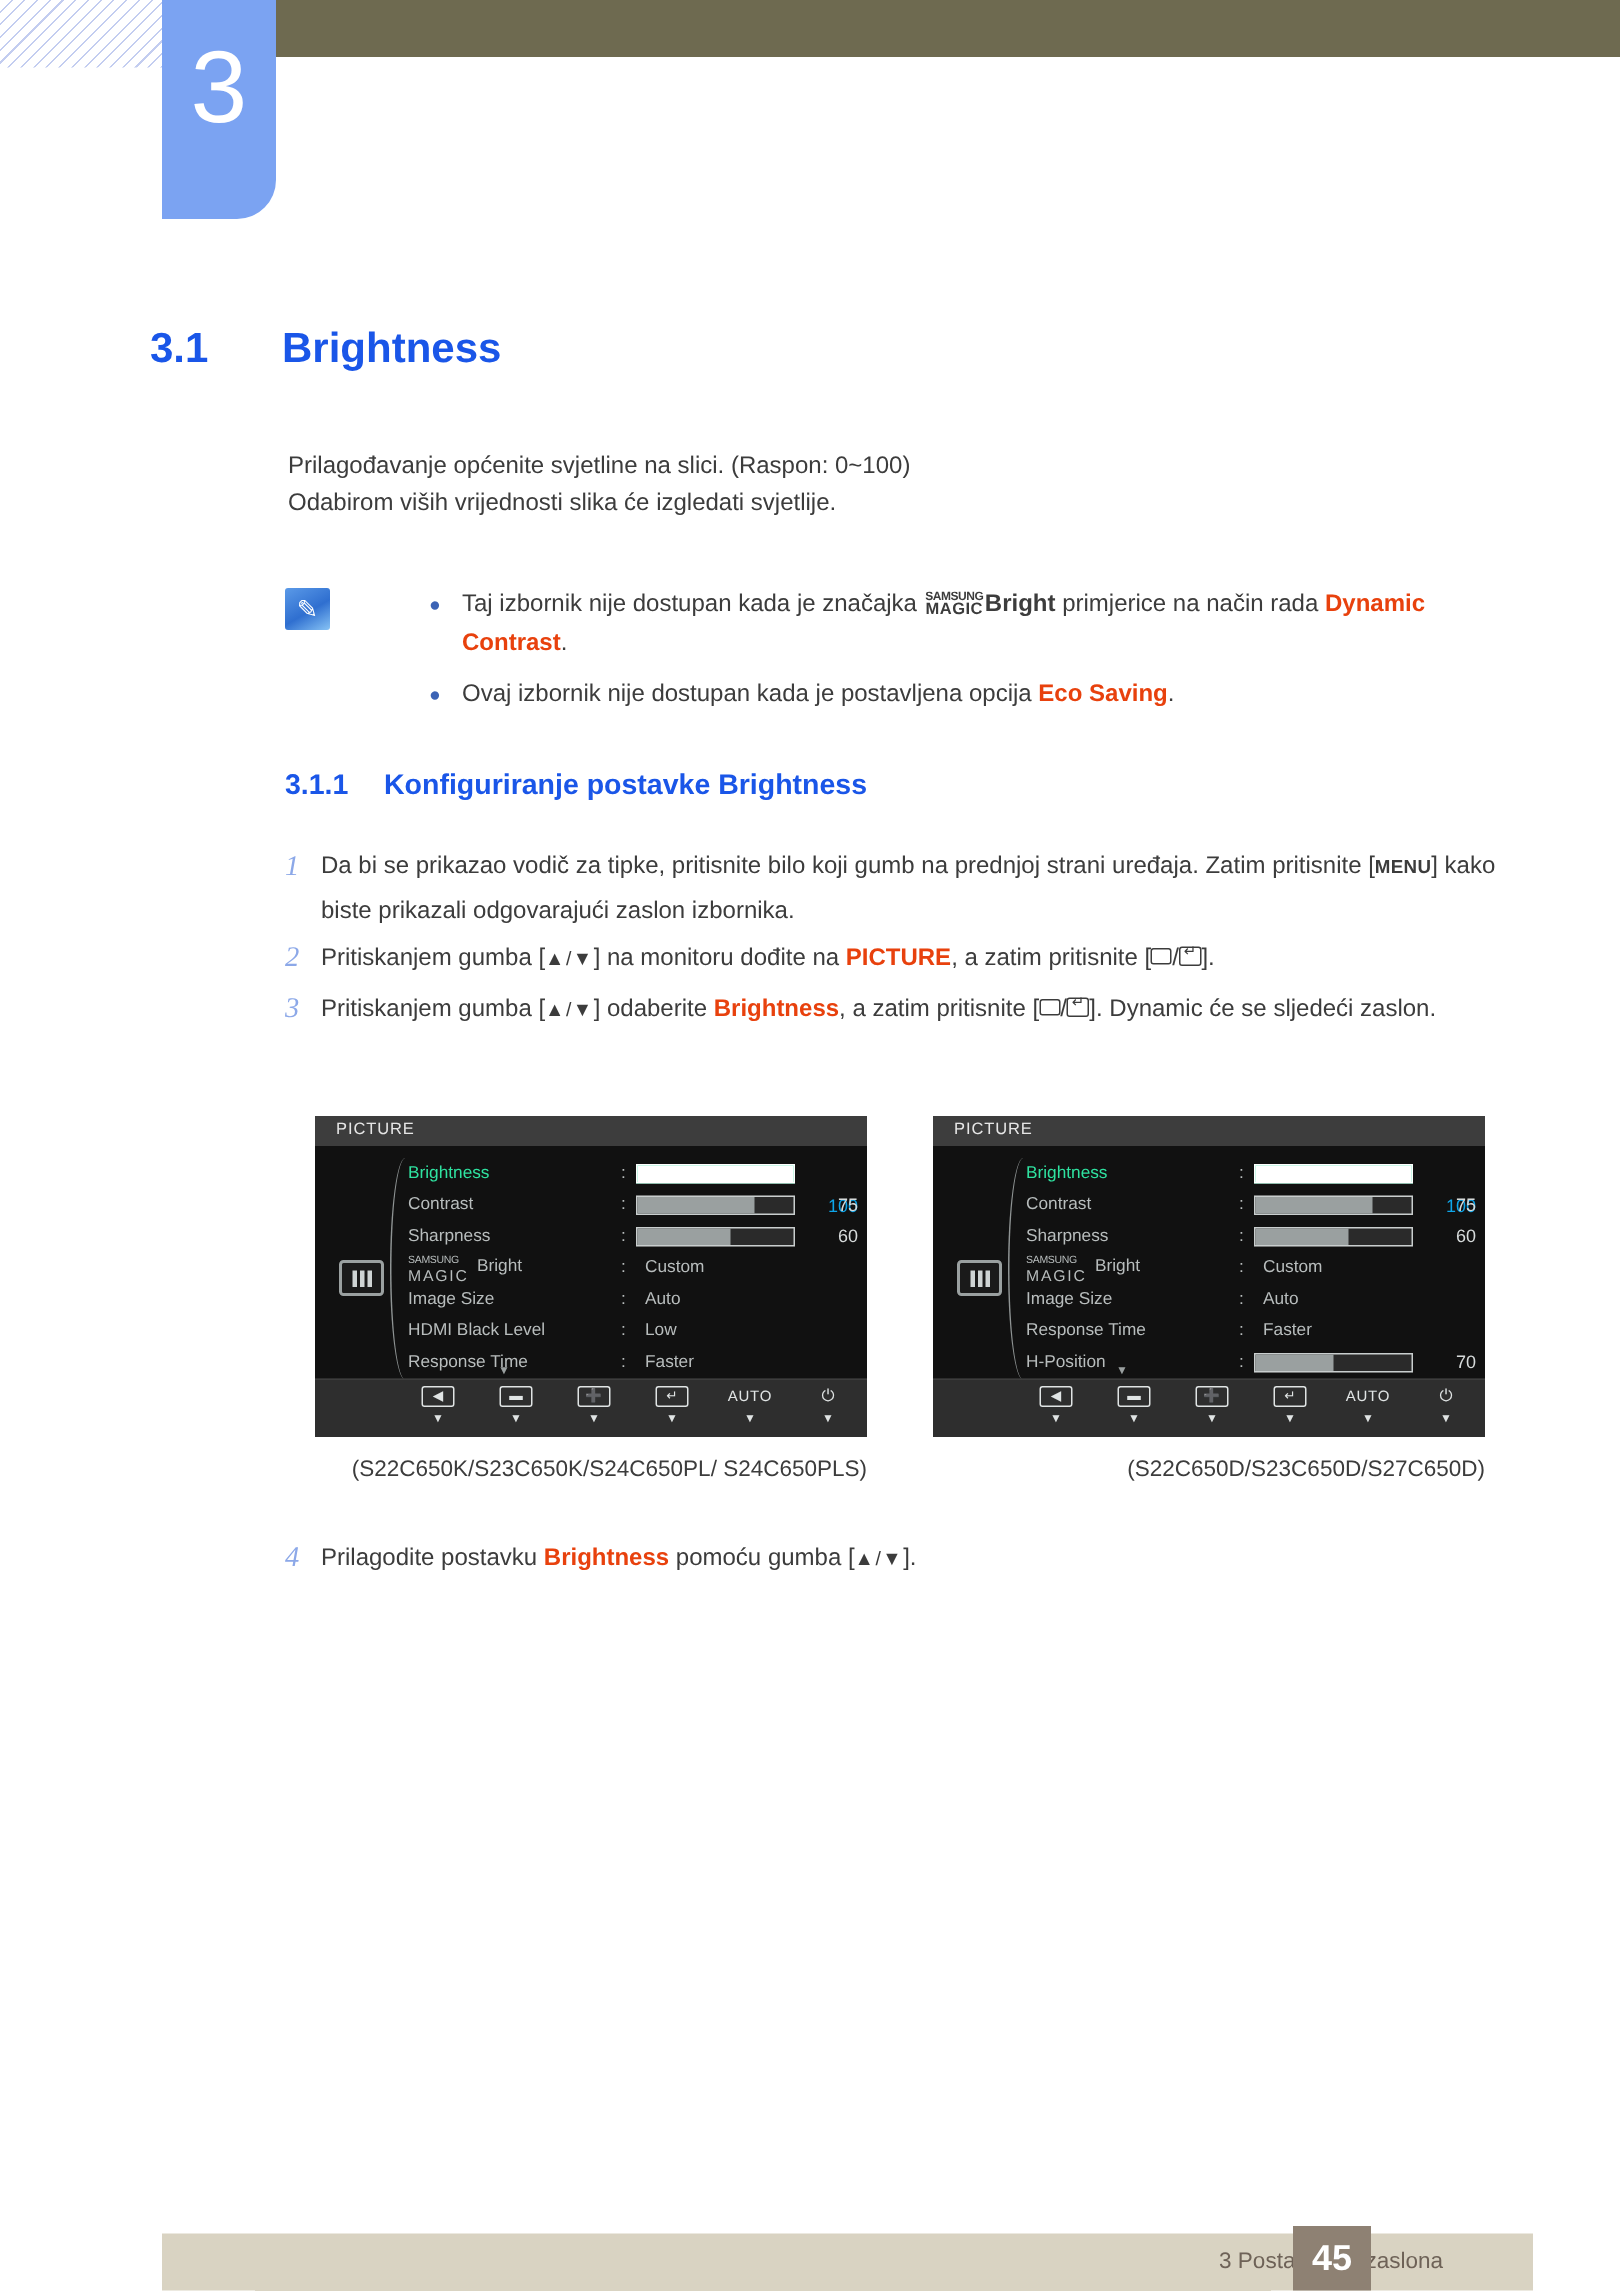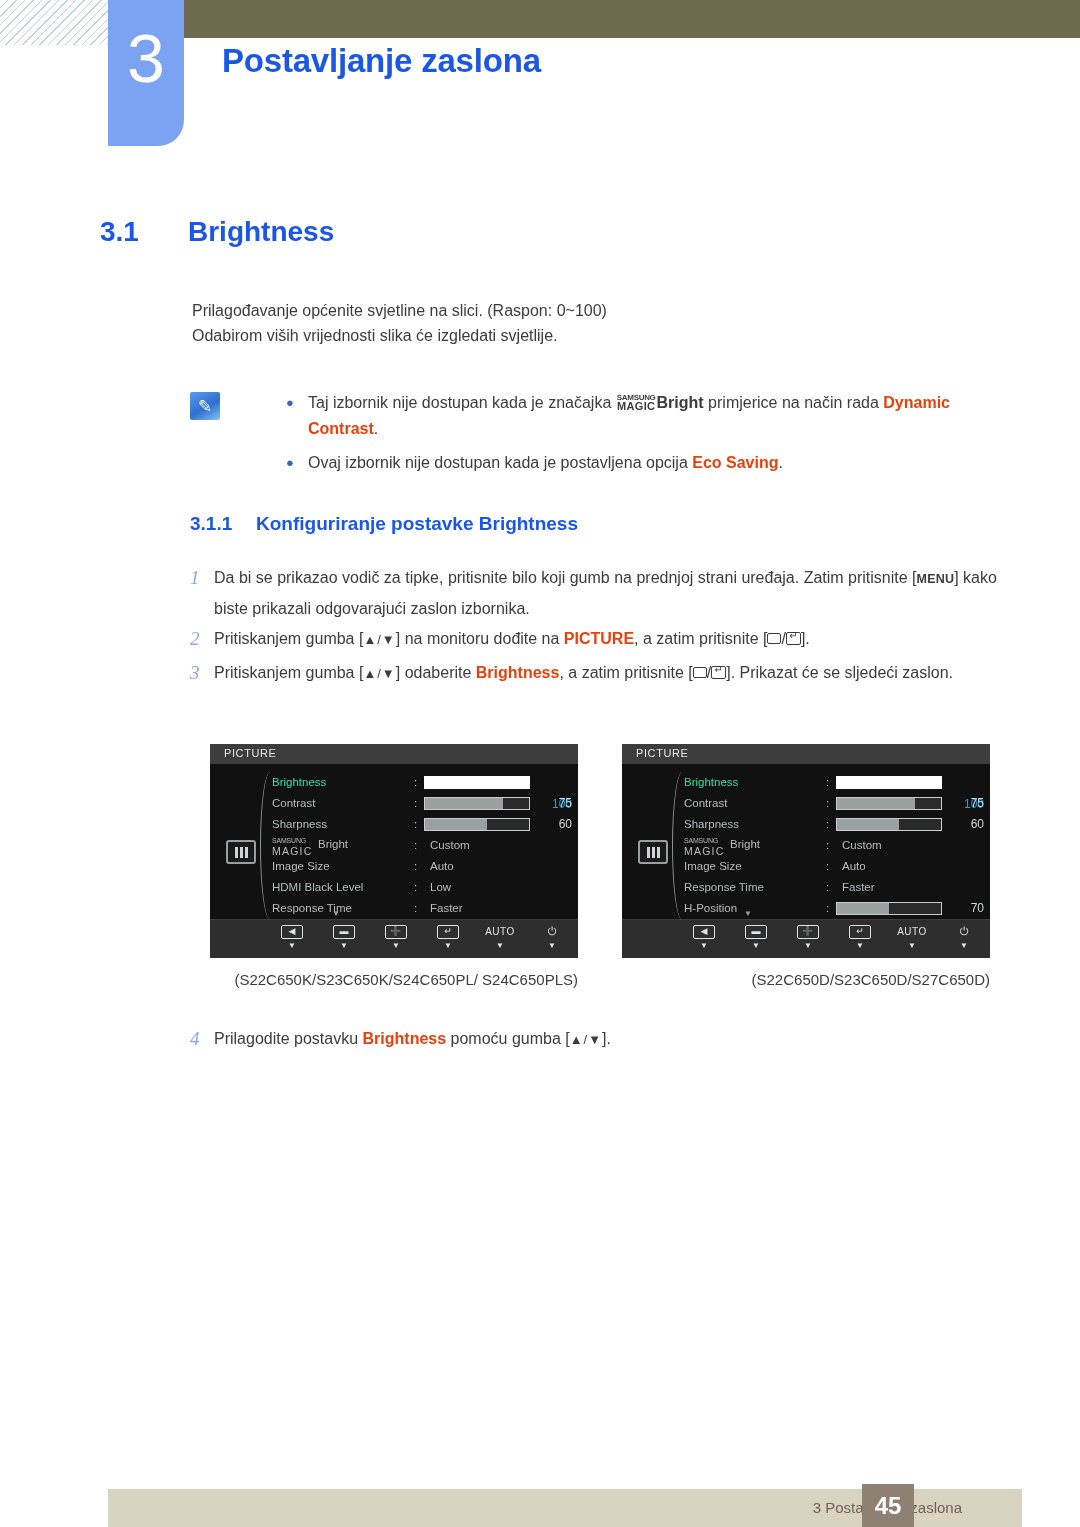--- a/index.html
+++ b/index.html
@@ -465,21 +465,20 @@
 </style>
 </head>
 <body>
 
 <div class="page-header">
   <div class="hatch"></div>
   <div class="olive-bar"></div>
   <div class="chapter-tab">
     <div class="chapter-num">3</div>
   </div>
-  <div class="chapter-title">Postavljanje zaslona</div>
 </div>
 
 <div class="section-title">
   <span class="num">3.1</span><span>Brightness</span>
 </div>
 
 <div class="para p1">Prilagođavanje općenite svjetline na slici. (Raspon: 0~100)</div>
 <div class="para p2">Odabirom viših vrijednosti slika će izgledati svjetlije.</div>
 
 <div class="note-wrap">
@@ -508,21 +507,21 @@
   <span class="txt"><span>Da bi se prikazao vodič za tipke, pritisnite bilo koji gumb na prednjoj strani uređaja. Zatim pritisnite [</span><span class="kbd-menu">MENU</span><span>] kako biste prikazali odgovarajući zaslon izbornika.</span></span>
 </div>
 
 <div class="step s2">
   <span class="n">2</span>
   <span class="txt"><span>Pritiskanjem gumba [</span><span class="ud">▲/▼</span><span>] na monitoru dođite na </span><span class="orange">PICTURE</span><span>, a zatim pritisnite [</span><span class="keybox"></span>/<span class="keyret"></span><span>].</span></span>
 </div>
 
 <div class="step s3">
   <span class="n">3</span>
-  <span class="txt"><span>Pritiskanjem gumba [</span><span class="ud">▲/▼</span><span>] odaberite </span><span class="orange">Brightness</span><span>, a zatim pritisnite [</span><span class="keybox"></span>/<span class="keyret"></span><span>]. Prikazat će se sljedeći zaslon.</span></span>
+  <span class="txt"><span>Pritiskanjem gumba [</span><span class="ud">▲/▼</span><span>] odaberite </span><span class="orange">Brightness</span><span>, a zatim pritisnite [</span><span class="keybox"></span>/<span class="keyret"></span><span>]. Dynamic će se sljedeći zaslon.</span></span>
 </div>
 
 <div class="osd osd-left">
   <div class="osd-titlebar">
     <span>PICTURE</span>
   </div>
   <div class="osd-body">
     <div class="osd-sideicon">
         <i></i>
         <i></i>

